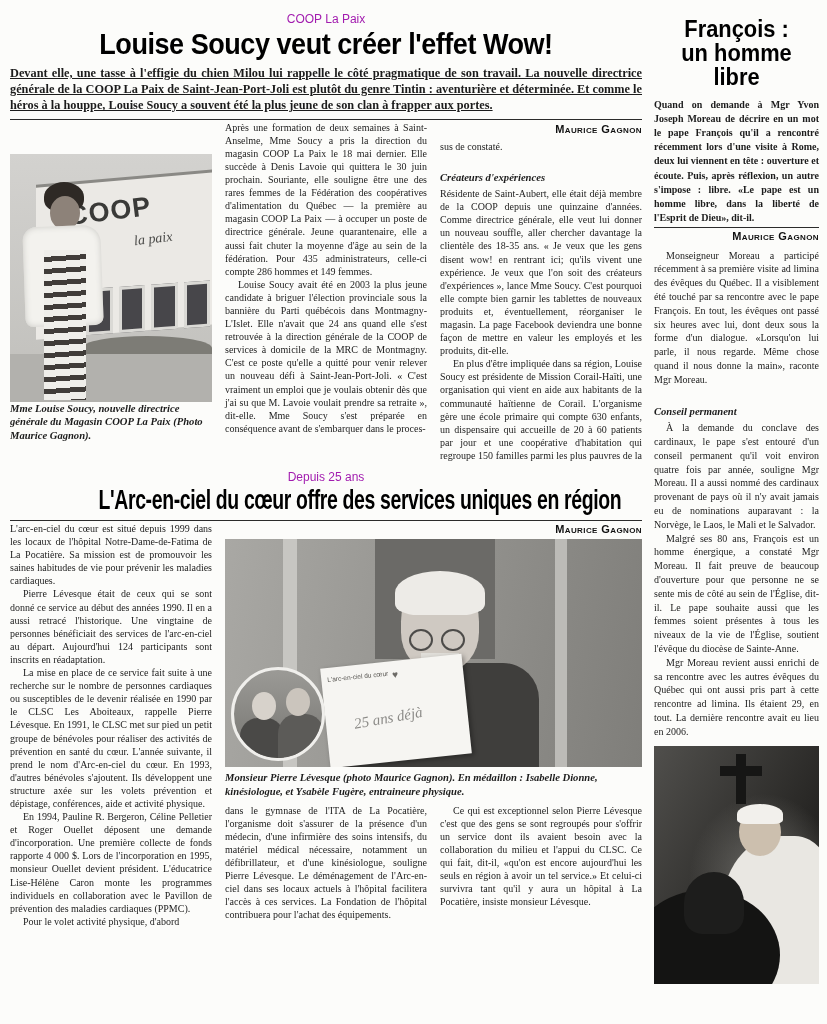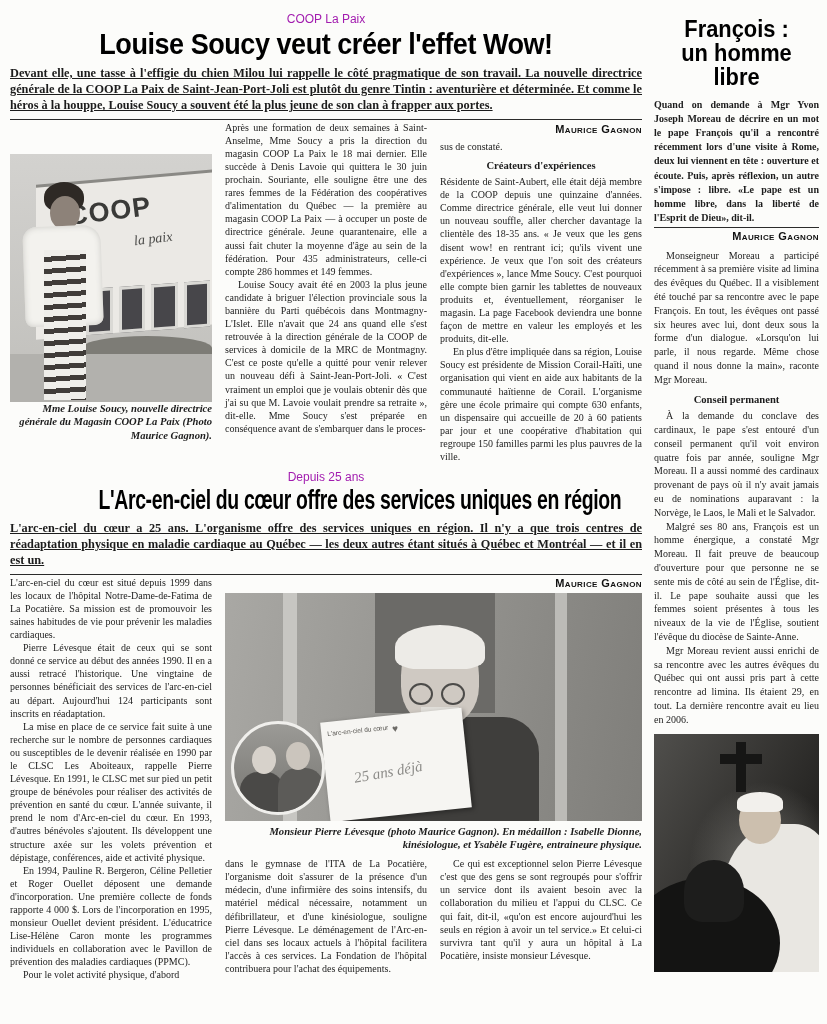--- a/index.html
+++ b/index.html
@@ -25,23 +25,23 @@
   .rule { border:0; border-top:1.4px solid #2b2b2b; margin:2px 0 1px; }
   .byline { text-align:right; font-family:"Liberation Sans",sans-serif; font-weight:700;
             font-variant:small-caps; font-size:11px; letter-spacing:.4px; margin:1px 0 4px; color:#111; }
 
   
   .cols { display:flex; gap:13px; }
   .col { flex:1; min-width:0; font-size:10px; line-height:1.31; text-align:justify; }
   .col p { margin:0 0 0; text-indent:13px; }
   .col p.noindent { text-indent:0; }
   .col p + p, .col .subhead + p { margin-top:0; }
-  .subhead { text-align:center; font-weight:700; font-size:10.6px; margin:6px 0 2px; }
-
-  .caption { font-weight:700; font-style:italic; font-size:10.6px; line-height:1.3; margin:4px 0 0; text-align:right; text-indent:0 !important; }
+  .subhead { font-weight:700; font-size:10.6px; margin:18px 0 2px;font-style:italic; }
+
+  .caption { font-weight:700; font-style:italic; font-size:10.6px; line-height:1.3; margin:4px 0 0; text-align:left; text-indent:0 !important; }
 
   section.article-top { height:452px; overflow:hidden; }
   section.article-mid { height:548px; overflow:hidden; margin-top:6px; }
   .rightzone { width:417px; }
   .cols2 { display:flex; gap:13px; margin-top:5px; }
 
   
   .sidebar { font-size:10px; line-height:1.38; }
   .sidebar p { margin:0; text-align:justify; text-indent:12px; }
   .sidebar p.intro { font-weight:700; text-indent:0; line-height:1.42; }
@@ -137,21 +137,20 @@
           <div class="subhead">Créateurs d'expériences</div>
           <p class="noindent">Résidente de Saint-Aubert, elle était déjà membre de la COOP depuis une quinzaine d'années. Comme directrice générale, elle veut lui donner un nouveau souffle, aller chercher davantage la clientèle des 18-35 ans. « Je veux que les gens disent wow! en rentrant ici; qu'ils vivent une expérience. Je veux que l'on soit des créateurs d'expériences », lance Mme Soucy. C'est pourquoi elle compte bien garnir les tablettes de nouveaux produits et, éventuellement, réorganiser le magasin. La page Facebook deviendra une bonne façon de mettre en valeur les employés et les produits, dit-elle.</p>
           <p>En plus d'être impliquée dans sa région, Louise Soucy est présidente de Mission Corail-Haïti, une organisation qui vient en aide aux habitants de la communauté haïtienne de Corail. L'organisme gère une école primaire qui compte 630 enfants, un dispensaire qui accueille de 20 à 60 patients par jour et une coopérative d'habitation qui regroupe 150 familles parmi les plus pauvres de la ville.</p>
         </div>
       </div>
     </section>
 
     <section class="article-mid">
       <div class="kicker">Depuis 25 ans</div>
       <h1 class="hl hl-mid">L'Arc-en-ciel du cœur offre des services uniques en région</h1>
-      <p class="lede">L'arc-en-ciel du cœur a 25 ans. L'organisme offre des services uniques en région. Il n'y a que trois centres de réadaptation physique en maladie cardiaque au Québec — les deux autres étant situés à Québec et Montréal — et il en est un.</p>
       <hr class="rule">
       <div class="cols">
         <div class="col">
           <p class="noindent">L'arc-en-ciel du cœur est situé depuis 1999 dans les locaux de l'hôpital Notre-Dame-de-Fatima de La Pocatière. Sa mission est de promouvoir les saines habitudes de vie pour prévenir les maladies cardiaques.</p>
           <p>Pierre Lévesque était de ceux qui se sont donné ce service au début des années 1990. Il en a aussi retracé l'historique. Une vingtaine de personnes bénéficiait des services de l'arc-en-ciel au départ. Aujourd'hui 124 participants sont inscrits en réadaptation.</p>
           <p>La mise en place de ce service fait suite à une recherche sur le nombre de personnes cardiaques ou susceptibles de le devenir réalisée en 1990 par le CLSC Les Aboiteaux, rappelle Pierre Lévesque. En 1991, le CLSC met sur pied un petit groupe de bénévoles pour réaliser des activités de prévention en santé du cœur. L'année suivante, il prend le nom d'Arc-en-ciel du cœur. En 1993, d'autres bénévoles s'ajoutent. Ils développent une structure axée sur les volets prévention et dépistage, conférences, aide et activité physique.</p>
           <p>En 1994, Pauline R. Bergeron, Céline Pelletier et Roger Ouellet déposent une demande d'incorporation. Une première collecte de fonds rapporte 4 000 $. Lors de l'incorporation en 1995, monsieur Ouellet devient président. L'éducatrice Lise-Hélène Caron monte les programmes individuels en collaboration avec le Pavillon de prévention des maladies cardiaques (PPMC).</p>
           <p>Pour le volet activité physique, d'abord</p>
         </div>
         <div class="rightzone">

